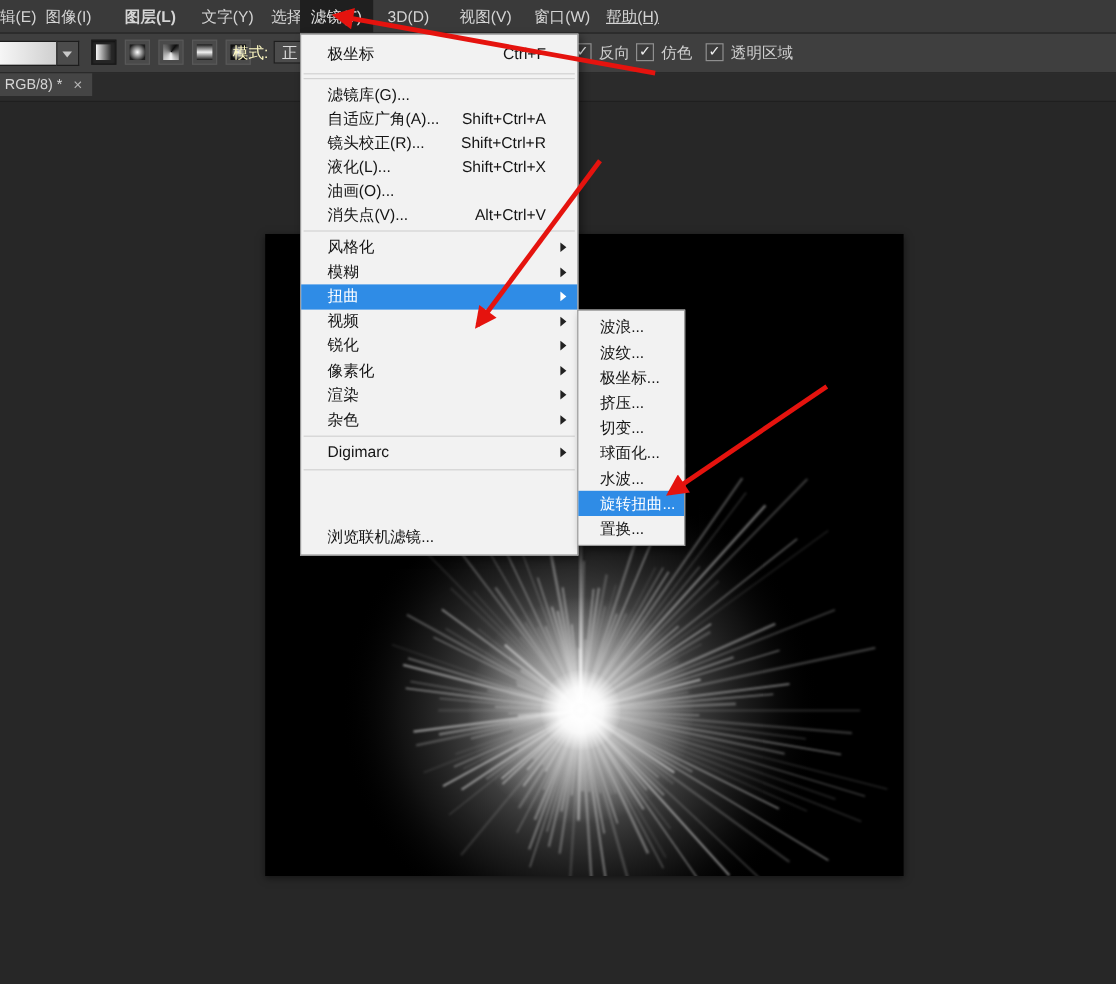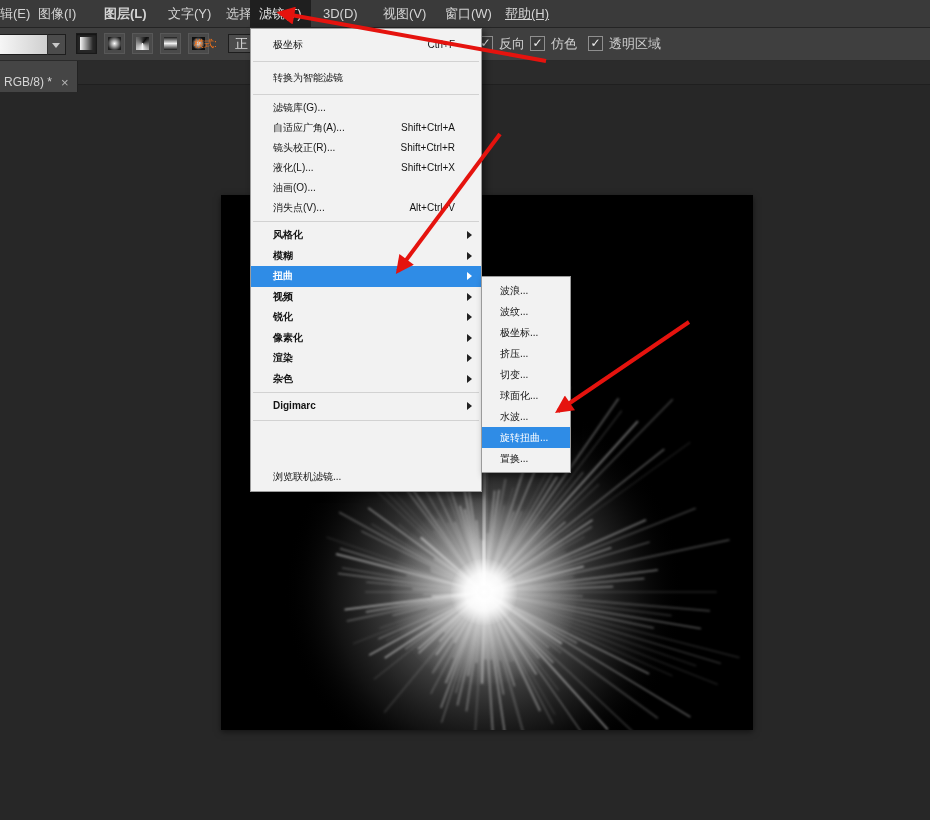--- a/index.html
+++ b/index.html
@@ -20,39 +20,39 @@
   .tri-down{position:absolute;left:4px;top:8px;width:0;height:0;border-left:4px solid transparent;border-right:4px solid transparent;border-top:5px solid #c9c9c9;}
   .grad-types{position:absolute;left:76px;top:6px;display:flex;}
   .gt{width:21px;height:21px;margin-right:7px;border:1px solid #585858;background:#4a4a4a;position:relative;box-sizing:border-box;}
   .gt .ic{position:absolute;left:3px;top:3px;right:3px;bottom:3px;}
   .gt.sel{background:#262626;border-color:#191919;box-shadow:inset 0 1px 2px rgba(0,0,0,.6);}
   .gt-linear .ic{background:linear-gradient(to right,#f6f6f6,#262626);}
   .gt-radial .ic{background:radial-gradient(circle at 50% 50%,#ffffff 0%,#1e1e1e 80%);}
   .gt-angle .ic{background:linear-gradient(135deg,#f0f0f0,#101010);background:conic-gradient(from 180deg,#f5f5f5,#0e0e0e 60%,#f5f5f5);}
   .gt-reflected .ic{background:linear-gradient(to bottom,#1a1a1a,#f2f2f2 50%,#1a1a1a);}
   .gt-diamond .ic{background:radial-gradient(closest-side,#ffffff,#101010);}
-  .mode-label{position:absolute;left:194px;top:0;height:33px;line-height:33px;font-size:10px;color:#f97316;}
+  .mode-label{position:absolute;left:194px;top:0;height:33px;line-height:33px;font-size:13px;color:#fef9c3;}
   .mode-select{position:absolute;left:228px;top:7px;width:70px;height:19px;background:#4c4c4c;border:1px solid #1d1d1d;color:#dddddd;font-size:13px;line-height:18px;padding-left:6px;box-sizing:border-box;}
   .cbrow{position:absolute;top:0;height:33px;display:flex;align-items:center;}
   .cbbox{width:13px;height:13px;border:1px solid #8f8f8f;background:#3c3c3c;color:#f2f2f2;font-size:12px;line-height:12px;text-align:center;margin-right:6px;}
   .cblabel{font-size:13px;color:#cfcfcf;white-space:nowrap;}
   
   .tabbar{position:absolute;left:0;top:60px;width:930px;height:24px;background:#2b2b2b;border-bottom:1px solid #1f1f1f;z-index:3;}
-  .doc-tab{position:absolute;left:0;top:0;height:20px;background:#454545;border-right:1px solid #222;color:#d6d6d6;font-size:12px;line-height:24px;padding:12px 8px 0 4px;display:flex;align-items:center;}
+  .doc-tab{position:absolute;left:0;top:0;height:20px;background:#454545;border-right:1px solid #222;color:#d6d6d6;font-size:12px;line-height:24px;padding:0 8px 0 4px;display:flex;align-items:center;}
   .tab-close{margin-left:9px;color:#b5b5b5;font-size:13px;line-height:13px;cursor:default;}
   
   .canvas{position:absolute;left:221px;top:195px;width:532px;height:535px;background:#000;box-shadow:0 2px 6px rgba(0,0,0,.5);z-index:1;}
   .canvas svg{display:block;}
   
   .menu{position:absolute;left:250px;top:28px;width:232px;background:#f2f2f2;border:1px solid #9b9b9b;box-sizing:border-box;box-shadow:3px 3px 7px rgba(0,0,0,.45);z-index:20;padding:3px 0;}
-  .submenu{position:absolute;left:481px;top:276px;width:90px;background:#f2f2f2;border:1px solid #9b9b9b;box-sizing:border-box;box-shadow:3px 3px 7px rgba(0,0,0,.45);z-index:21;padding:3px 0;}
-  .menu-row{position:relative;display:flex;font-size:10px;color:#141414;padding-left:22px;cursor:default;}
+  .submenu{position:absolute;left:481px;top:258px;width:90px;background:#f2f2f2;border:1px solid #9b9b9b;box-sizing:border-box;box-shadow:3px 3px 7px rgba(0,0,0,.45);z-index:21;padding:3px 0;}
+  .menu-row{position:relative;display:flex;font-size:13px;color:#141414;padding-left:22px;cursor:default;}
   .menu-row.tall{height:26px;line-height:26px;}
   .menu-row.mid{height:20px;line-height:20px;}
-  .menu-row.cat{height:20.5px;line-height:20.5px;font-weight:bold;}
+  .menu-row.cat{height:20.5px;line-height:20.5px;}
   .menu-row.last{height:23px;line-height:23px;margin-top:44px;}
   .menu-row .shortcut{margin-left:auto;padding-right:26px;}
   .menu-row .sub-arrow{position:absolute;right:9px;top:50%;margin-top:-4px;width:0;height:0;border-left:5px solid #222;border-top:4px solid transparent;border-bottom:4px solid transparent;}
   .menu-row.hl{background:#2f8ce6;color:#ffffff;text-align:center;}
   .menu-row.hl .sub-arrow{border-left-color:#fff;}
   .menu-sep{border-top:1px solid #d2d2d2;margin:3px 2px;}
   .submenu .menu-row{height:21px;line-height:21px;padding-left:18px;}
   
   .arrows{position:absolute;left:0;top:0;z-index:60;pointer-events:none;}
 </style>
@@ -305,23 +305,20 @@
       <rect x="261.8" y="257" width="2.4" height="134" fill="url(#gLine)" filter="url(#soft)"></rect>
     </svg>
 </div>
 
 <div class="menu" id="filtermenu">
     <div class="menu-row tall">
       <span class="label">极坐标</span>
       <span class="shortcut">Ctrl+F</span>
     </div>
     <div class="menu-sep"></div>
-    <div class="menu-row tall">
-      <span class="label">转换为智能滤镜</span>
-    </div>
     <div class="menu-sep"></div>
     <div class="menu-row mid">
       <span class="label">滤镜库(G)...</span>
     </div>
     <div class="menu-row mid">
       <span class="label">自适应广角(A)...</span>
       <span class="shortcut">Shift+Ctrl+A</span>
     </div>
     <div class="menu-row mid">
       <span class="label">镜头校正(R)...</span>

